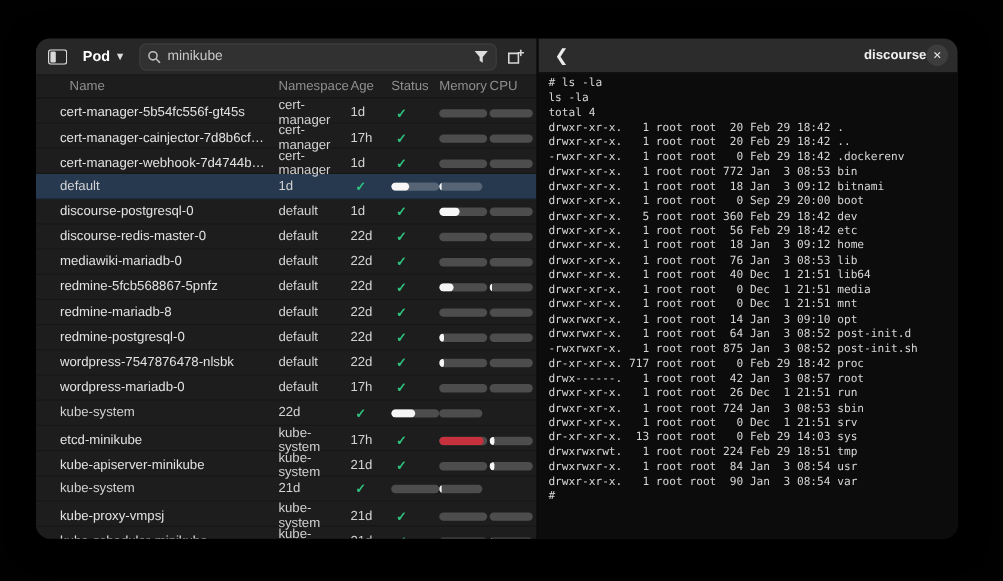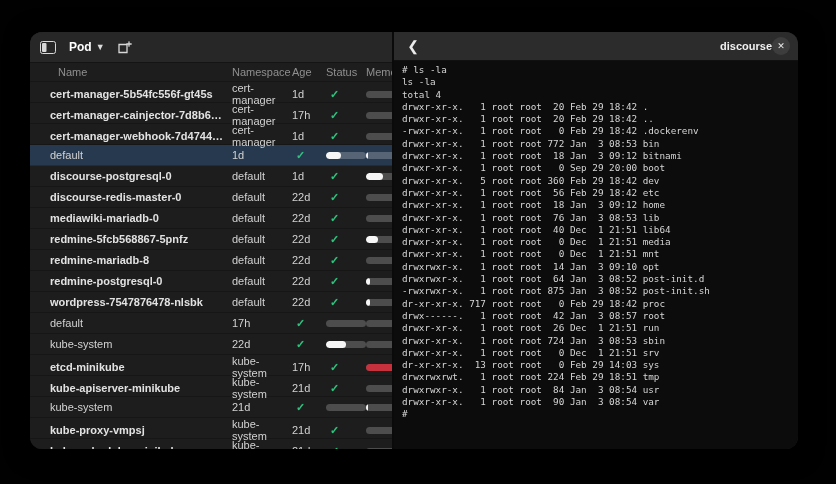--- a/index.html
+++ b/index.html
@@ -1,41 +1,41 @@
 <!DOCTYPE html>
 <html><head>
 <meta charset="utf-8">
 <style>
   html,body{margin:0;padding:0;background:#010101;width:836px;height:484px;overflow:hidden;
     font-family:"Liberation Sans",sans-serif;-webkit-font-smoothing:antialiased;}
   .window{position:absolute;left:30px;top:32px;width:768px;height:417px;border-radius:12px;
     overflow:hidden;display:flex;box-shadow:0 4px 24px rgba(0,0,0,.85);background:#1d1d1d;}
   
-  .list-pane{width:362px;display:flex;flex-direction:column;background:#1d1d1d;}
+  .list-pane{width:417px;display:flex;flex-direction:column;background:#1d1d1d;}
   .headerbar{height:30px;min-height:30px;background:#272727;display:flex;align-items:center;
     padding:0 8px;gap:7px;border-bottom:1px solid #141414;}
   .icon-btn{display:flex;align-items:center;justify-content:center;border:none;background:transparent;
     padding:2px;border-radius:4px;cursor:pointer;}
   .pod-btn{display:flex;align-items:center;gap:4px;background:transparent;border:none;color:#ffffff;
     font-weight:bold;font-size:12px;cursor:pointer;padding:2px 4px;border-radius:4px;}
   .caret{font-size:9px;color:#dcdcdc;line-height:1;}
   .search-entry{flex:1;height:21px;background:#313131;border:1px solid #3d3d3d;border-radius:6px;
     display:flex;align-items:center;padding:0 6px;gap:6px;}
   .search-text{flex:1;color:#c9c9c9;font-size:11.5px;white-space:nowrap;overflow:hidden;}
   .list-header{height:18px;min-height:18px;display:grid;
     grid-template-columns:182px 60px 34px 40px 42px 1fr;align-items:center;
     padding-left:20px;color:#8f8f8f;font-size:11px;background:#1d1d1d;border-bottom:1px solid #161616;}
   .list-header .h-name{padding-left:8px;}
   .rows{flex:1;overflow:hidden;}
   .row{height:20px;display:grid;grid-template-columns:182px 60px 34px 40px 42px 1fr;
     align-items:center;padding-left:20px;font-size:11px;color:#e2e2e2;cursor:pointer;
     border-bottom:1px solid rgba(0,0,0,0.22);}
   .row .ns,.row .age{color:#d2d2d2;}
   .row.selected{background:#27394f;}
-  .pod-name{white-space:nowrap;overflow:hidden;text-overflow:ellipsis;padding-right:6px;font-weight:bold;}
+  .pod-name{white-space:nowrap;overflow:hidden;text-overflow:ellipsis;padding-right:6px;}
   .check{color:#2ec27e;font-size:11px;font-weight:bold;padding-left:4px;}
   .bar{width:40px;height:7px;border-radius:4px;background:#4d4d4d;overflow:hidden;}
   .bar.cpu{width:36px;}
   .row.selected .bar{background:rgba(255,255,255,0.22);}
   .bar .fill{height:100%;border-radius:4px;}
   
   .divider{width:2px;background:#0a0a0a;}
   
   .term-pane{flex:1;display:flex;flex-direction:column;background:#0c0c0c;}
   .term-header{height:28px;min-height:28px;background:#2c2c2c;display:flex;align-items:center;
@@ -64,20 +64,34 @@
             <rect x="2" y="2" width="4.5" height="9" rx="1" fill="#d8d8d8"></rect>
           </svg>
         </span>
       </button>
 
       <button class="pod-btn">
         <span>Pod</span>
         <span class="caret">▼</span>
       </button>
 
+      <div class="search-entry">
+        <span>
+          <svg width="11" height="11" viewBox="0 0 11 11">
+            <circle cx="4.5" cy="4.5" r="3.4" fill="none" stroke="#bdbdbd" stroke-width="1.3"></circle>
+            <line x1="7.2" y1="7.2" x2="10" y2="10" stroke="#bdbdbd" stroke-width="1.3" stroke-linecap="round"></line>
+          </svg>
+        </span>
+        <span class="search-text">minikube</span>
+        <span>
+          <svg width="12" height="11" viewBox="0 0 12 11">
+            <path d="M0.5 0.5 h11 l-4.2 5 v4.8 l-2.6 -1.6 v-3.2 z" fill="#dddddd"></path>
+          </svg>
+        </span>
+      </div>
 
       <button class="icon-btn">
         <span>
           <svg width="14" height="13" viewBox="0 0 14 13">
             <path d="M1 3.5 h8 v8 h-8 z" fill="none" stroke="#d8d8d8" stroke-width="1.3"></path>
             <line x1="11" y1="0.8" x2="11" y2="5.2" stroke="#d8d8d8" stroke-width="1.3" stroke-linecap="round"></line>
             <line x1="8.8" y1="3" x2="13.2" y2="3" stroke="#d8d8d8" stroke-width="1.3" stroke-linecap="round"></line>
           </svg>
         </span>
       </button>
@@ -232,20 +246,21 @@
           <span>
             <div class="bar mem">
               <div class="fill" style="width: 10%; background: rgb(246, 246, 246);"></div>
             </div>
           </span>
           <span>
             <div class="bar cpu"></div>
           </span>
         </div>
         <div class="row">
+          <span class="pod-name">wordpress-mariadb-0</span>
           <span class="ns">default</span>
           <span class="age">17h</span>
           <span class="check">✓</span>
           <span>
             <div class="bar mem"></div>
           </span>
           <span>
             <div class="bar cpu"></div>
           </span>
         </div>

